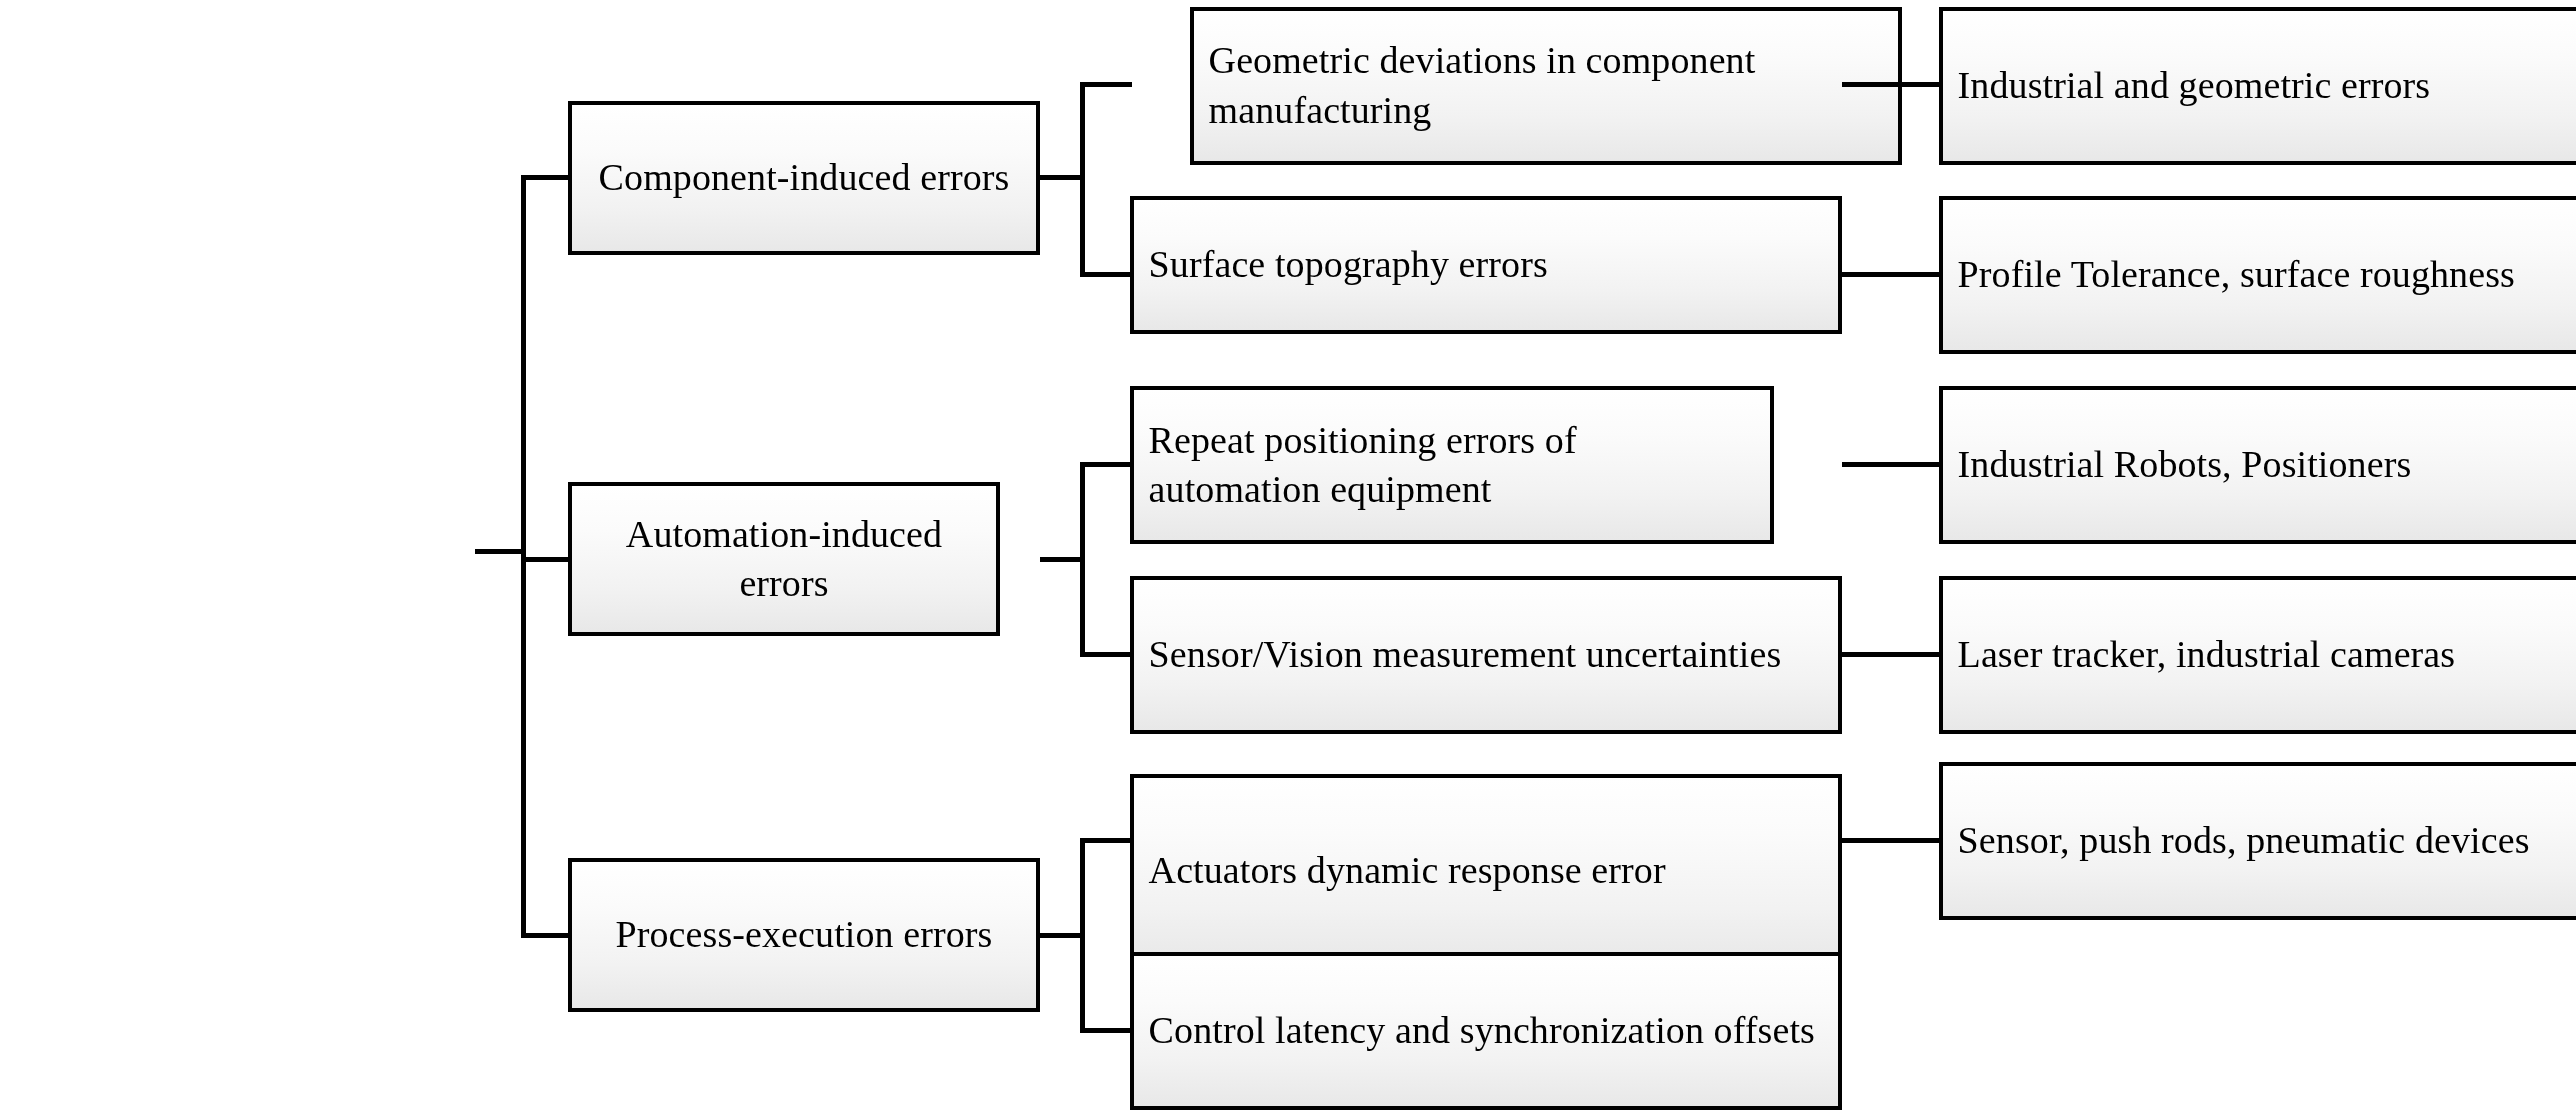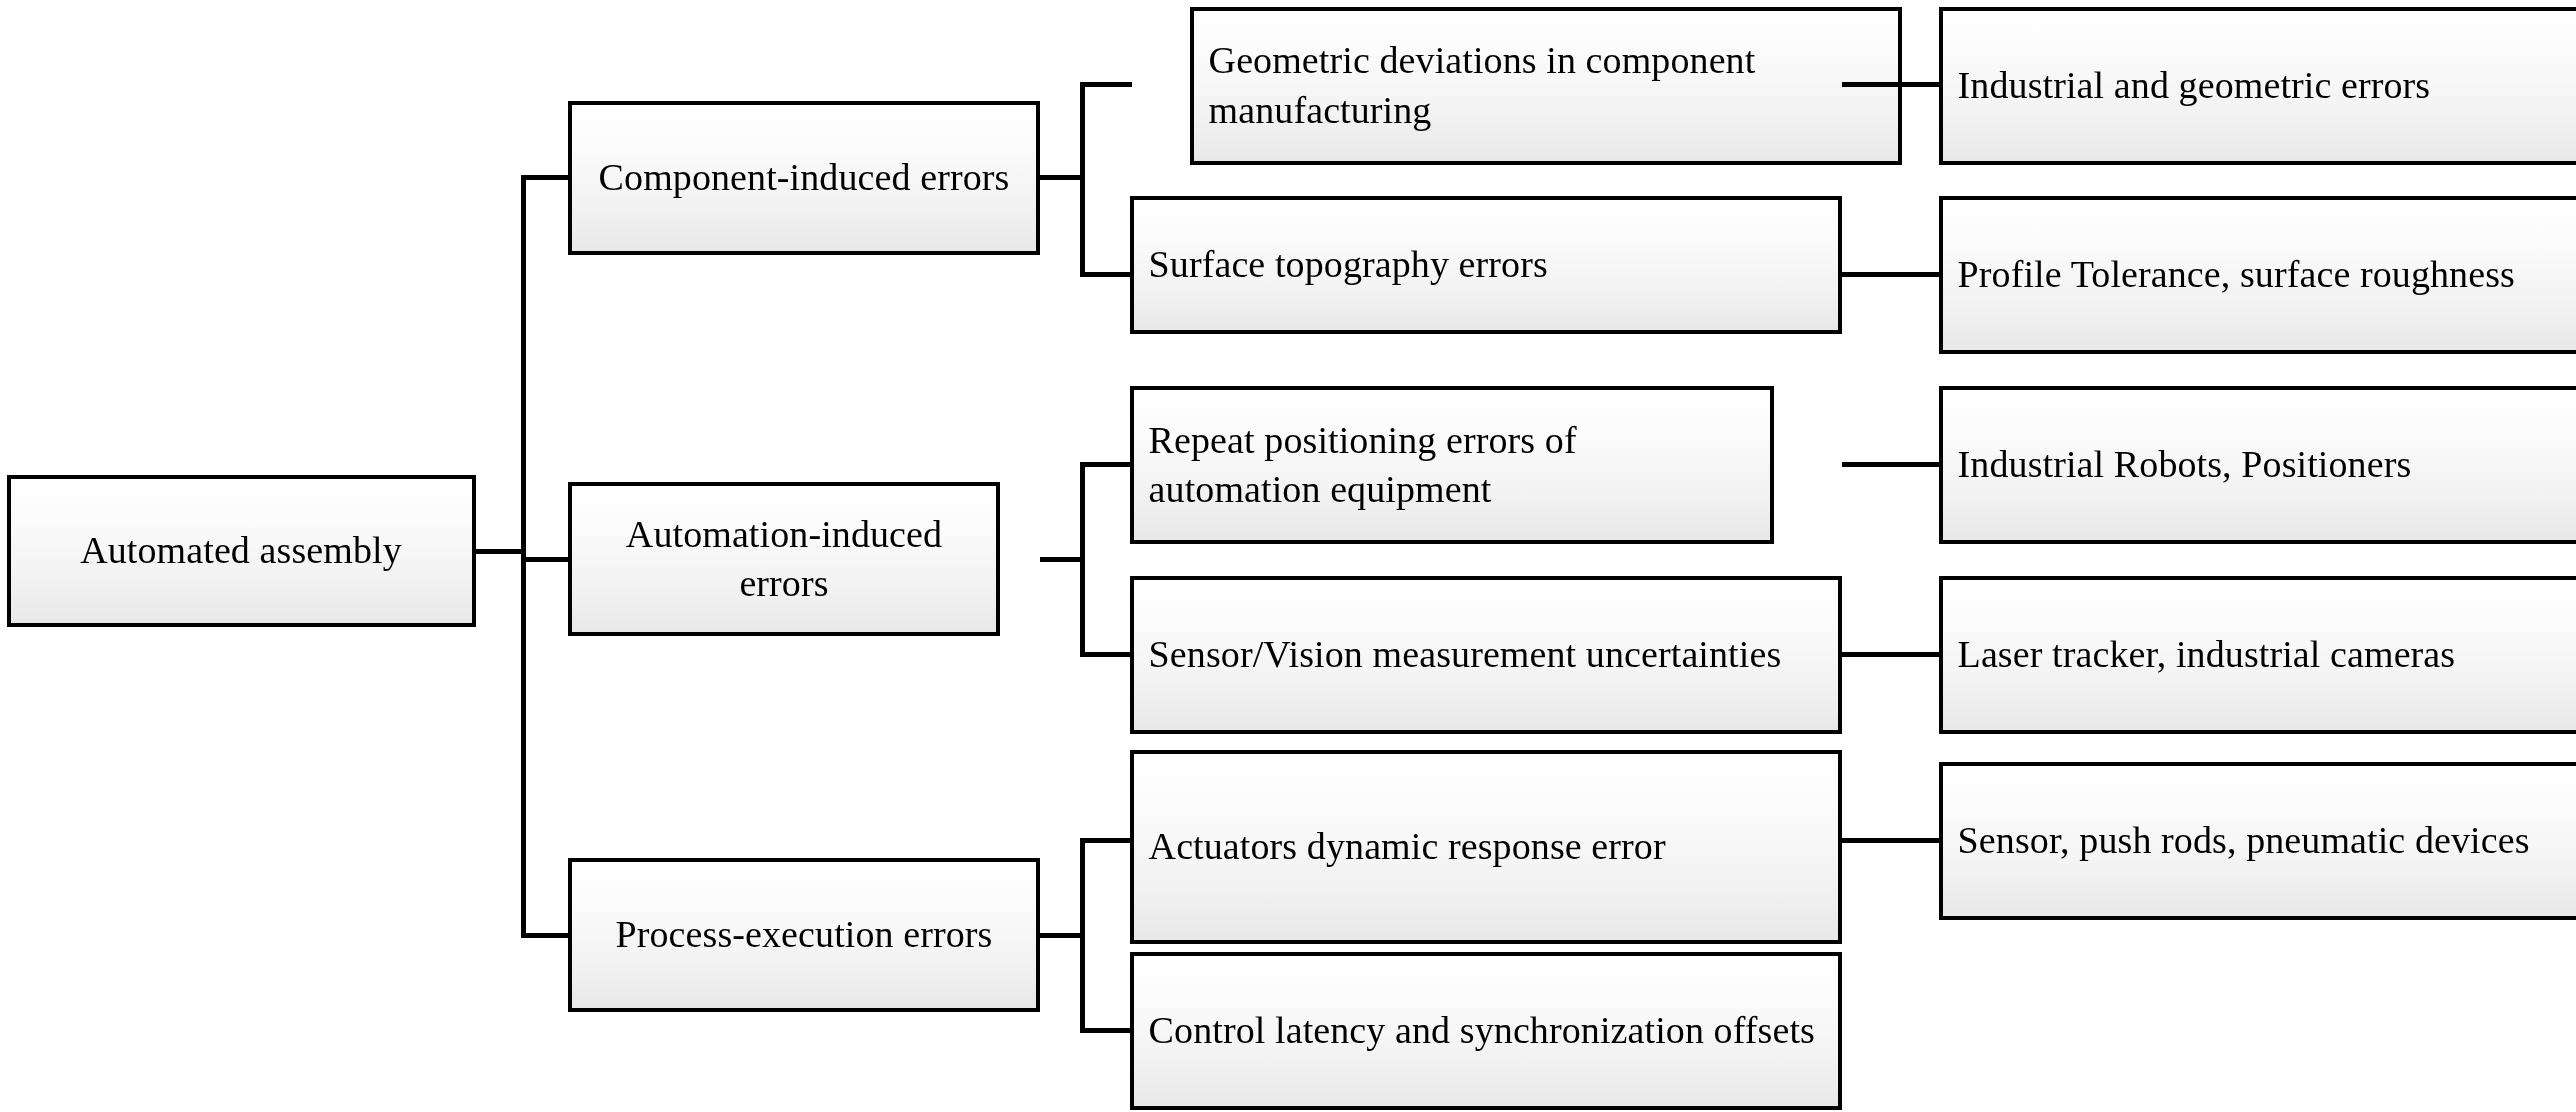--- a/index.html
+++ b/index.html
@@ -26,23 +26,20 @@
 
   .conn{position:absolute;background:#000000;}
   .h{height:4.9px;}
   .v{width:4.9px;}
 </style>
 </head>
 <body>
 
 <div id="stage">
 
-  <div class="node center-node" style="left:6.5px; top:475px; width:469px; height:152px;">
-    <span class="txt">Automated assembly</span>
-  </div>
 
   <div class="conn h" style="left:475px; top:549px; width:50px;"></div>
 
   <div class="conn v" style="left:521px; top:175px; height:762px;"></div>
 
   <div class="conn h" style="left:521px; top:175px; width:49px;"></div>
   <div class="conn h" style="left:521px; top:557px; width:49px;"></div>
   <div class="conn h" style="left:521px; top:933px; width:49px;"></div>
 
   <div class="node center-node" style="left:568px; top:101px; width:472px; height:154px;">
@@ -75,21 +72,21 @@
   </div>
   <div class="node left-node" style="left:1130px; top:196px; width:712px; height:138px;justify-content:flex-end;">
     <span class="txt">Surface topography errors</span>
   </div>
   <div class="node left-node" style="left:1130px; top:386px; width:644px; height:158px;justify-content:center;">
     <span class="txt">Repeat positioning errors of automation equipment</span>
   </div>
   <div class="node left-node" style="left:1130px; top:576px; width:712px; height:158px;">
     <span class="txt">Sensor/Vision measurement uncertainties</span>
   </div>
-  <div class="node left-node" style="left:1130px; top:750px; width:712px; height:194px;">
+  <div class="node left-node" style="left:1130px; top:774px; width:712px; height:194px;">
     <span class="txt">Actuators dynamic response error</span>
   </div>
   <div class="node left-node" style="left:1130px; top:952px; width:712px; height:158px;">
     <span class="txt">Control latency and synchronization offsets</span>
   </div>
 
   <div class="conn h" style="left:1842px; top:82px; width:99px;"></div>
   <div class="conn h" style="left:1842px; top:272px; width:99px;"></div>
   <div class="conn h" style="left:1842px; top:462px; width:99px;"></div>
   <div class="conn h" style="left:1842px; top:652px; width:99px;"></div>

